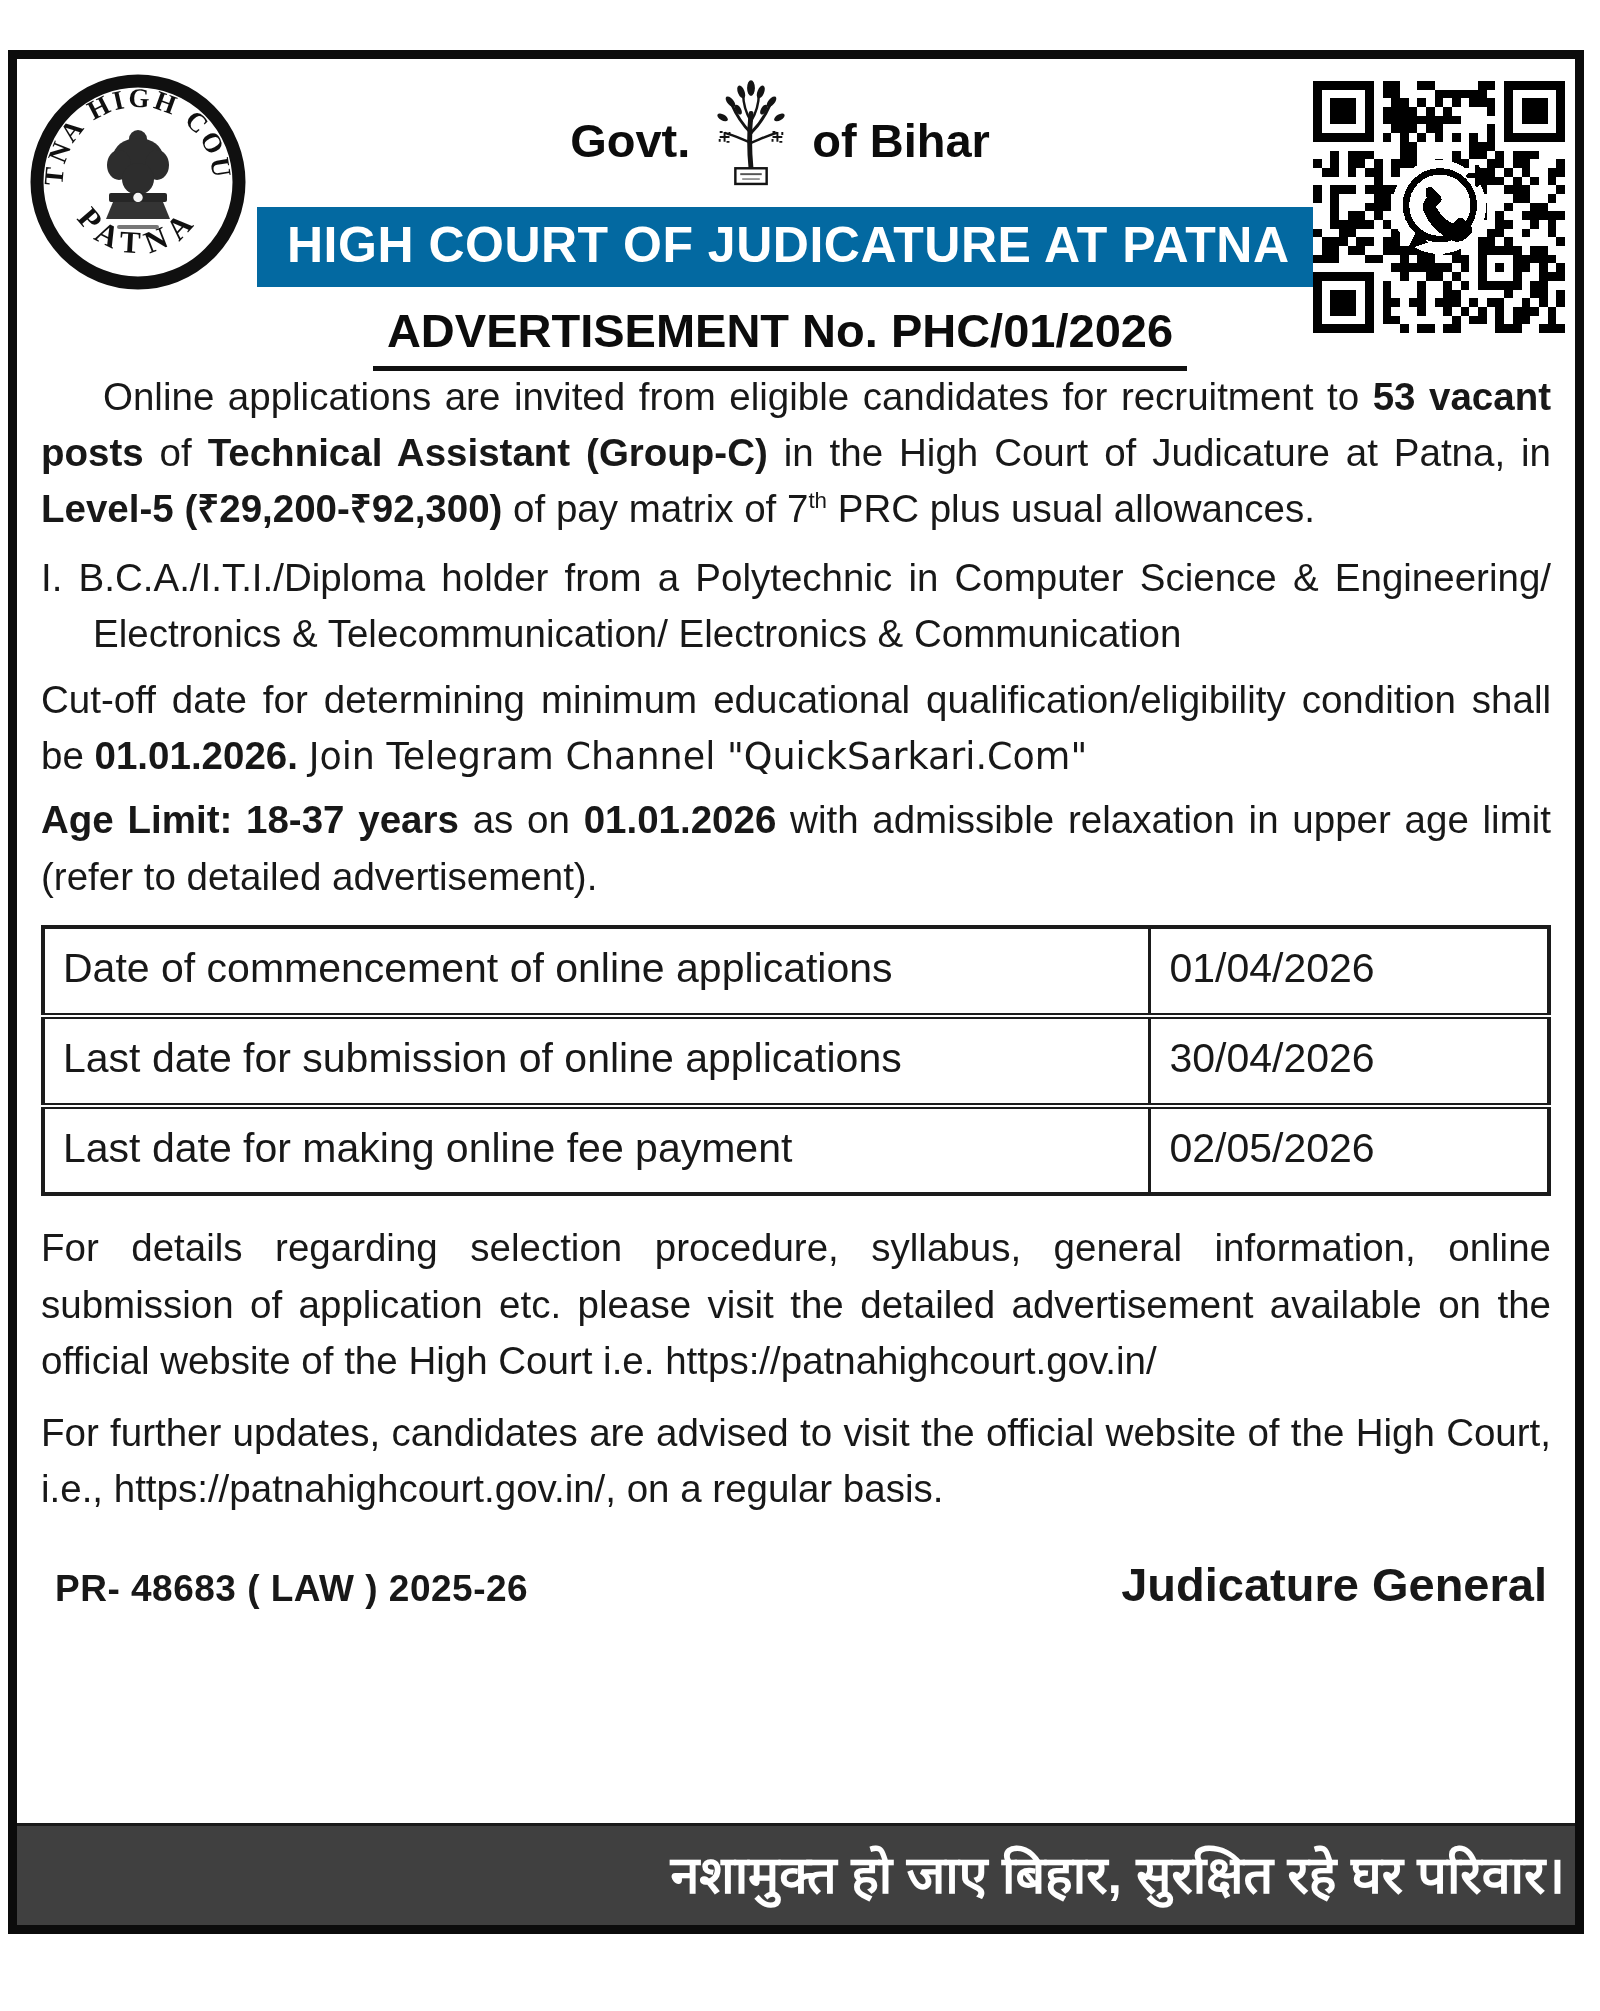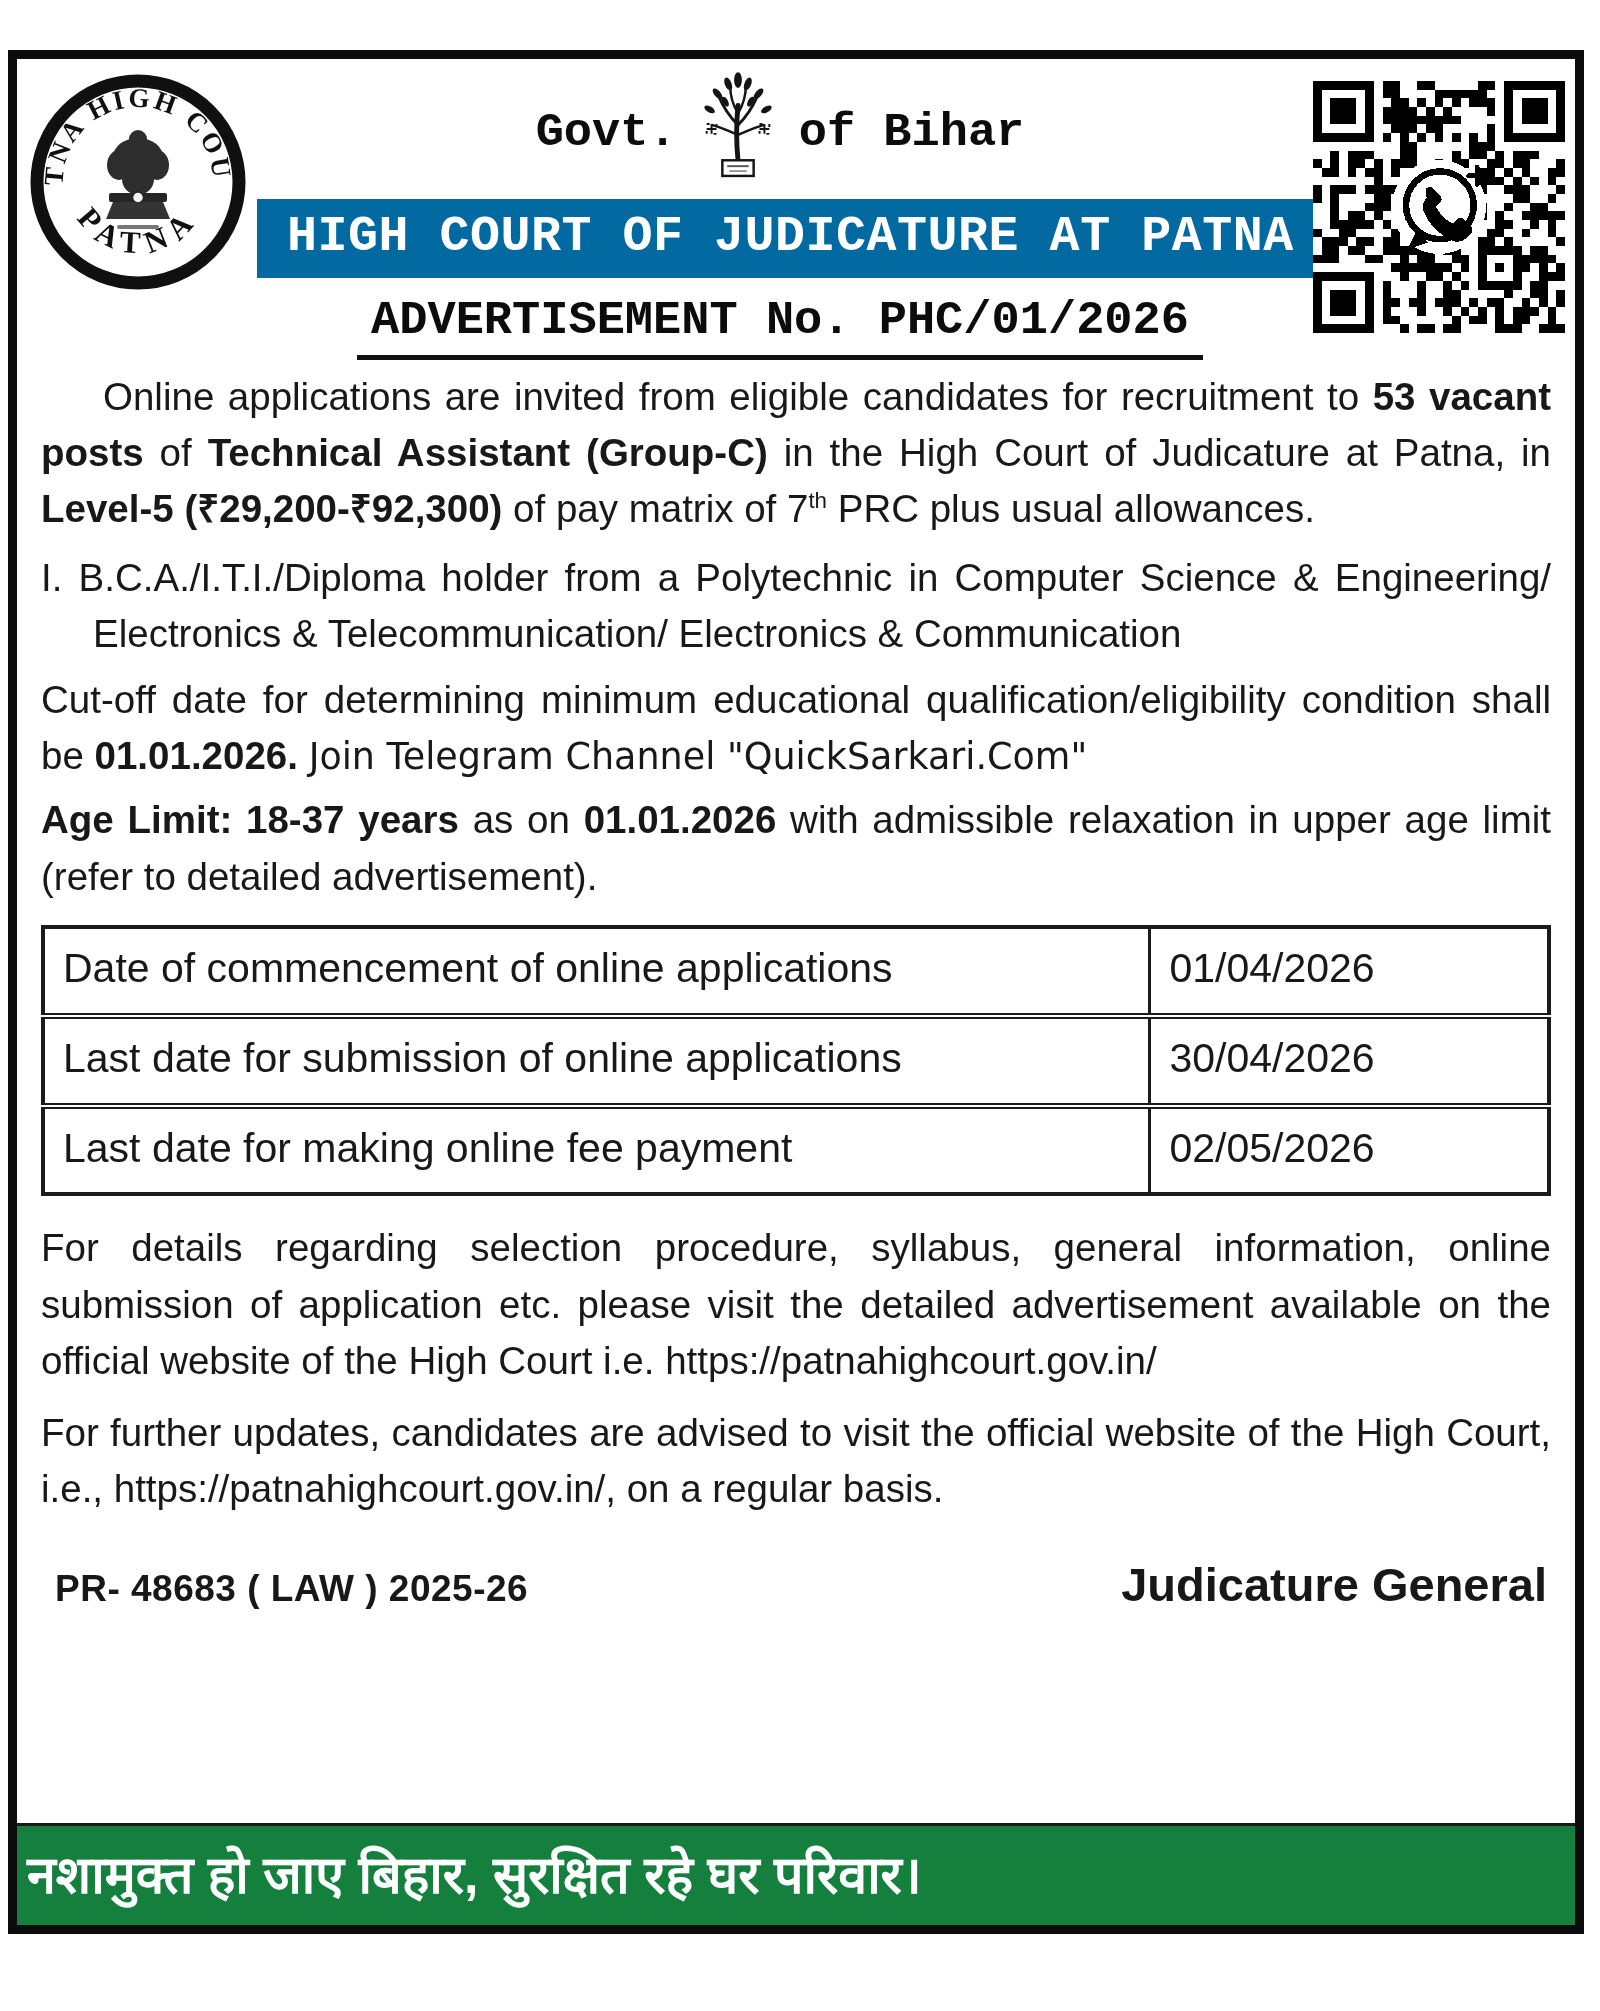--- a/index.html
+++ b/index.html
@@ -14,21 +14,21 @@
     position: absolute; left: 8px; top: 50px;
     width: 1576px; height: 1884px;
     border: 9px solid #0c0c0c; background: #fff;
     display: flex; flex-direction: column;
   }
   
   .header { position: relative; height: 296px; flex: 0 0 auto; }
   .seal { position: absolute; left: 12px; top: 14px; width: 218px; height: 218px; }
   .qr-box { position: absolute; right: 10px; top: 22px; width: 252px; height: 252px; }
   .qr-box svg { width: 100%; height: 100%; shape-rendering: crispEdges; }
-  .hmid { position: absolute; left: 240px; right: 272px; top: 0; text-align: center; font-family: Liberation Mono, monospace; }
+  .hmid { position: absolute; left: 240px; right: 272px; top: 8px; text-align: center; }
   .govt-line {
     display: flex; justify-content: center; align-items: center; gap: 16px;
     margin-top: 44px; font-size: 47px; font-weight: bold; color: #0c0c0c;
     height: 58px;
   }
   .tree-emblem { width: 90px; height: 118px; margin: -34px 0 -26px; }
   .court-banner {
     display: inline-block; background: #0369a1; color: #ffffff;
     font-weight: bold; font-size: 50px; letter-spacing: 0.5px;
     padding: 9px 30px 13px; margin-top: 38px; white-space: nowrap;
@@ -66,21 +66,21 @@
     display: flex; justify-content: space-between; align-items: baseline;
     margin-top: 34px; padding: 0 4px 0 14px;
   }
   .pr-number { font-weight: bold; font-size: 37px; letter-spacing: 0.5px; }
   .registrar { font-weight: bold; font-size: 47px; }
   
   .footer { margin-top: auto; flex: 0 0 auto; }
   .rule { border-top: 3px solid #1a1a1a; }
   .info-line { text-align: center; font-size: 38.5px; padding: 21px 10px 23px; }
   .slogan-band {
-    background: #15803d; color: #fff; text-align: left;
+    background: #404040; color: #fff; text-align: right;
     font-size: 52px; font-weight: bold; padding: 11px 10px 17px;
   }
 </style>
 </head>
 <body>
 
 <div class="frame">
 
   <div class="header">
 

